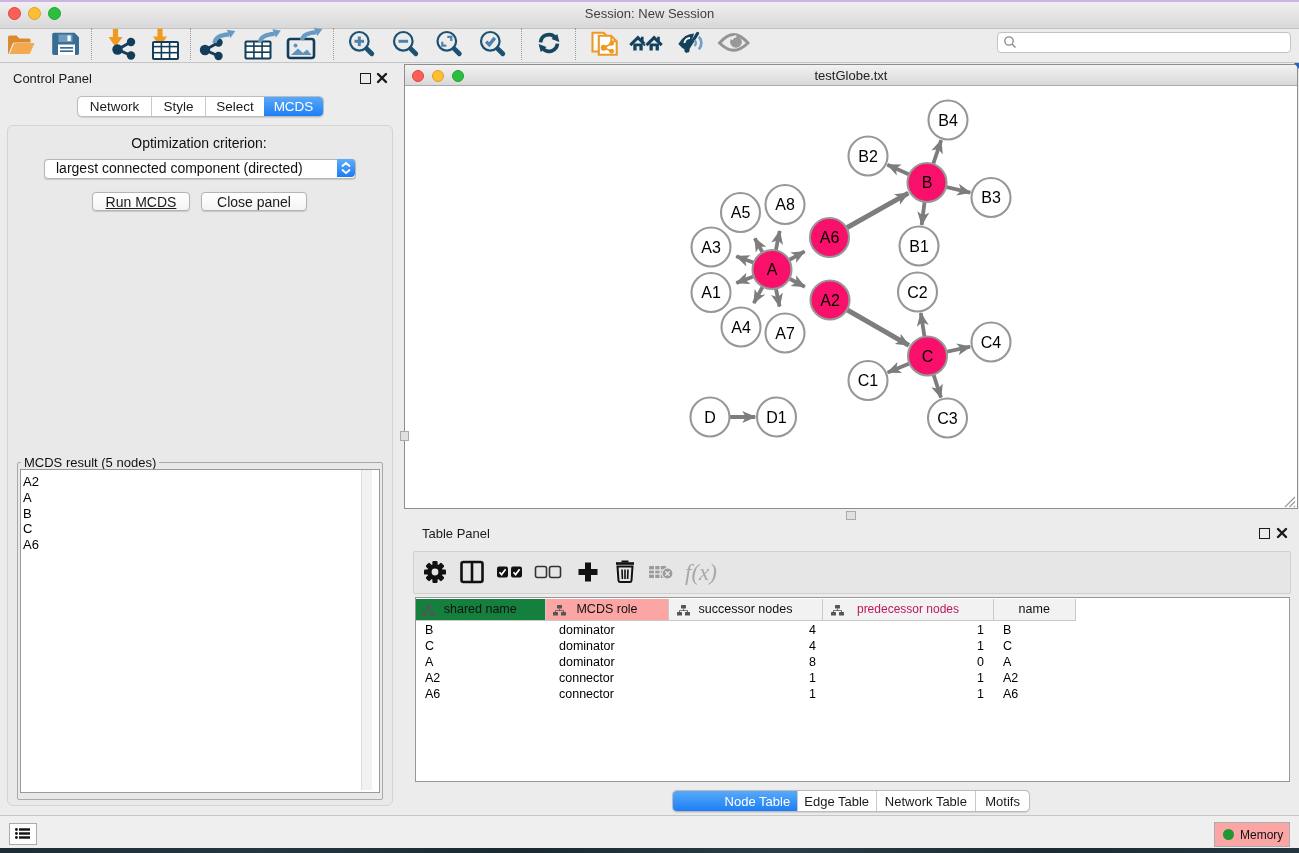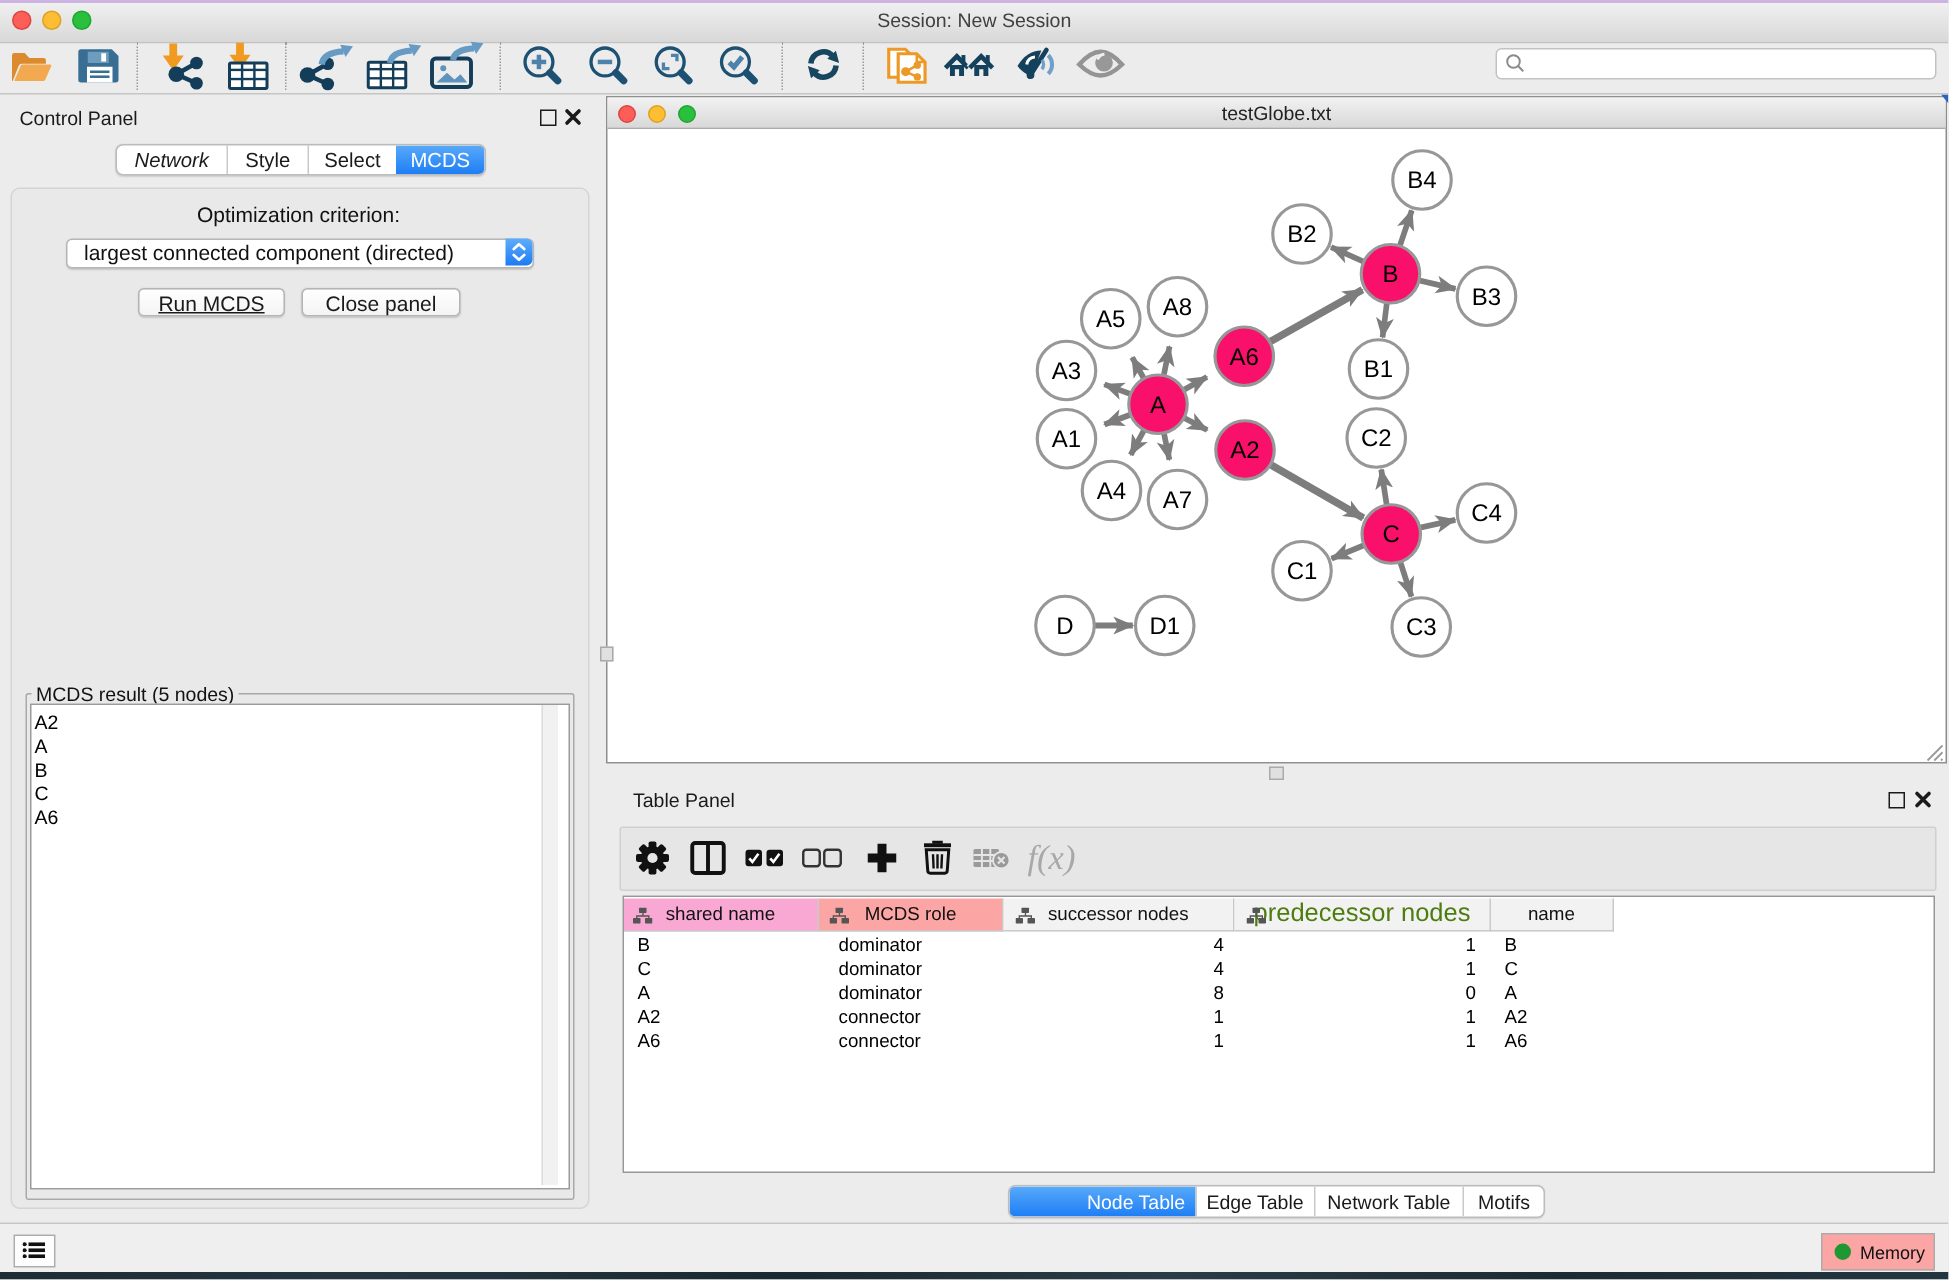--- a/index.html
+++ b/index.html
@@ -132,21 +132,21 @@
 
 <div class="abs" style="left:13px;top:71px;font-size:13px;color:#1a1a1a;">Control Panel</div>
 <div class="abs" style="left:360px;top:73px;width:9px;height:9px;border:1.5px solid #1a1a1a;"></div>
 <svg class="abs" style="left:376px;top:72px;" width="12" height="12" viewBox="0 0 12 12">
     <path d="M2,2 L10,10 M10,2 L2,10" stroke="#1a1a1a" stroke-width="2.4" stroke-linecap="round"></path>
   </svg>
 
 <div class="abs" style="left:7px;top:125px;width:384px;height:679px;background:#e9e9e9;border:1px solid #d4d4d4;border-radius:6px;"></div>
 
 <div class="seg" style="left:77px;top:96px;width:245px;height:19px;font-size:13.5px;">
-<div style="width:73px;font-style:italic;">Network</div>
+<div style="width:73px;">Network</div>
     <div style="width:53px;">Style</div>
     <div style="width:58px;">Select</div>
     <div class="on" style="width:59px;">MCDS</div>
 </div>
 <div class="abs" style="left:0;top:134px;width:398px;height:18px;display:flex;align-items:center;justify-content:center;font-size:14px;color:#111;">Optimization criterion:</div>
 
 <div class="abs" style="left:44px;top:159px;width:310px;height:18px;background:#fff;border:1px solid #b6b6b6;border-radius:4px;box-shadow:0 0.5px 1px rgba(0,0,0,.15);"></div>
 <div class="abs" style="left:56px;top:159px;height:18px;display:flex;align-items:center;font-size:14px;color:#111;">largest connected component (directed)</div>
 <div class="abs" style="left:337px;top:159px;width:18px;height:18px;background:linear-gradient(#5fadfa,#1c7cf4);border-radius:0 4px 4px 0;"></div>
 <svg class="abs" style="left:340px;top:161px;" width="12" height="14" viewBox="0 0 12 14">
@@ -291,21 +291,21 @@
       <line x1="236" y1="23" x2="253" y2="23"></line>
       <line x1="241.6" y1="15" x2="241.6" y2="27"></line>
       <line x1="247.2" y1="15" x2="247.2" y2="27"></line>
     </g>
     <circle cx="254.5" cy="22.5" r="5.5" fill="#9a9a9a" stroke="#e6e6e6" stroke-width="1.2"></circle>
     <path d="M252.3,20.3 L256.7,24.7 M256.7,20.3 L252.3,24.7" stroke="#e6e6e6" stroke-width="1.5"></path>
     <text x="272" y="28.5" font-family="Liberation Serif,serif" font-style="italic" font-size="23" fill="#a8a8a8">f(x)</text>
   </svg>
 
 <div class="abs" style="left:415px;top:597px;width:875px;height:185px;background:#fff;border:1px solid #979797;box-sizing:border-box;"></div>
-<div class="abs" style="left:415.5px;top:598.5px;width:130.5px;height:22px;background:#f9a8d4;border-right:1px solid #c9c9c9;border-bottom:1px solid #c9c9c9;box-sizing:border-box;display:flex;align-items:center;justify-content:center;font-size:12.5px;color:#111;">shared name</div>
+<div class="abs" style="left:415.5px;top:598.5px;width:130.5px;height:22px;background:#15803d;border-right:1px solid #c9c9c9;border-bottom:1px solid #c9c9c9;box-sizing:border-box;display:flex;align-items:center;justify-content:center;font-size:12.5px;color:#111;">shared name</div>
 <svg class="abs" style="left:422.0px;top:604.5px" width="13" height="11" viewBox="0 0 13 11">
     <g fill="#555">
       <rect x="4" y="0" width="5" height="3.6" rx="0.5"></rect>
       <rect x="0" y="7" width="5" height="3.6" rx="0.5"></rect>
       <rect x="8" y="7" width="5" height="3.6" rx="0.5"></rect>
       <path d="M6.2,3.6 h0.9 v2 h-0.9 z M2.1,5.2 h8.9 v0.9 h-8.9 z M2.1,5.2 h0.9 v2 h-0.9 z M10.1,5.2 h0.9 v2 h-0.9 z"></path>
     </g>
   </svg>
 <div class="abs" style="left:546px;top:598.5px;width:123px;height:22px;background:#fca5a5;border-right:1px solid #c9c9c9;border-bottom:1px solid #c9c9c9;box-sizing:border-box;display:flex;align-items:center;justify-content:center;font-size:12.5px;color:#111;">MCDS role</div>
 <svg class="abs" style="left:553.0px;top:604.5px" width="13" height="11" viewBox="0 0 13 11">
@@ -318,21 +318,21 @@
   </svg>
 <div class="abs" style="left:669px;top:598.5px;width:154px;height:22px;background:#f2f2f2;border-right:1px solid #c9c9c9;border-bottom:1px solid #c9c9c9;box-sizing:border-box;display:flex;align-items:center;justify-content:center;font-size:12.5px;color:#111;">successor nodes</div>
 <svg class="abs" style="left:676.7px;top:604.5px" width="13" height="11" viewBox="0 0 13 11">
     <g fill="#555">
       <rect x="4" y="0" width="5" height="3.6" rx="0.5"></rect>
       <rect x="0" y="7" width="5" height="3.6" rx="0.5"></rect>
       <rect x="8" y="7" width="5" height="3.6" rx="0.5"></rect>
       <path d="M6.2,3.6 h0.9 v2 h-0.9 z M2.1,5.2 h8.9 v0.9 h-8.9 z M2.1,5.2 h0.9 v2 h-0.9 z M10.1,5.2 h0.9 v2 h-0.9 z"></path>
     </g>
   </svg>
-<div class="abs" style="left:823px;top:598.5px;width:171px;height:22px;background:#f2f2f2;border-right:1px solid #c9c9c9;border-bottom:1px solid #c9c9c9;box-sizing:border-box;display:flex;align-items:center;justify-content:center;font-size:17px;color:#4d7c0f;text-align:right;">predecessor nodes</div>
+<div class="abs" style="left:823px;top:598.5px;width:171px;height:22px;background:#f2f2f2;border-right:1px solid #c9c9c9;border-bottom:1px solid #c9c9c9;box-sizing:border-box;display:flex;align-items:center;justify-content:center;font-size:12px;color:#be185d;text-align:right;">predecessor nodes</div>
 <svg class="abs" style="left:830.6px;top:604.5px" width="13" height="11" viewBox="0 0 13 11">
     <g fill="#555">
       <rect x="4" y="0" width="5" height="3.6" rx="0.5"></rect>
       <rect x="0" y="7" width="5" height="3.6" rx="0.5"></rect>
       <rect x="8" y="7" width="5" height="3.6" rx="0.5"></rect>
       <path d="M6.2,3.6 h0.9 v2 h-0.9 z M2.1,5.2 h8.9 v0.9 h-8.9 z M2.1,5.2 h0.9 v2 h-0.9 z M10.1,5.2 h0.9 v2 h-0.9 z"></path>
     </g>
   </svg>
 <div class="abs" style="left:994px;top:598.5px;width:81.5px;height:22px;background:#f2f2f2;border-right:1px solid #c9c9c9;border-bottom:1px solid #c9c9c9;box-sizing:border-box;display:flex;align-items:center;justify-content:center;font-size:12.5px;color:#111;">name</div>
 <div class="abs" style="left:425px;top:621.5px;width:390px;height:16px;font-size:12.5px;color:#000;line-height:16px;">B</div>

